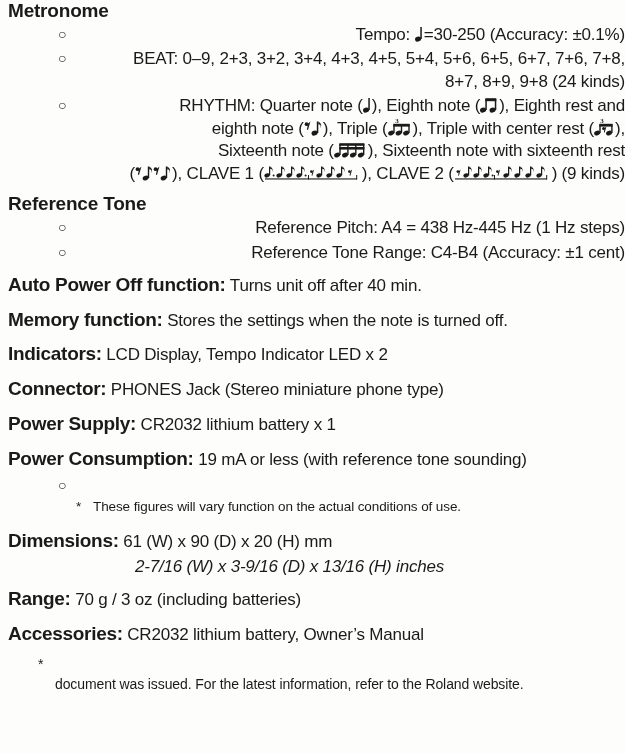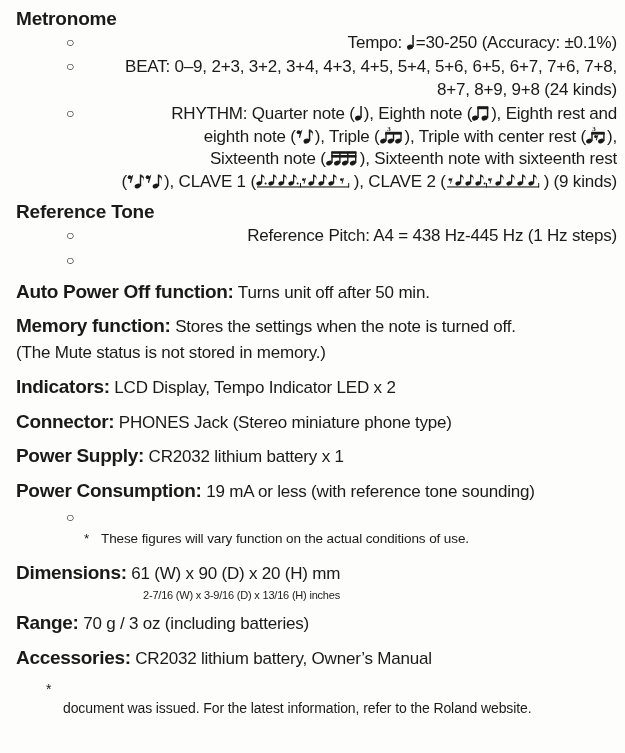--- a/index.html
+++ b/index.html
@@ -11,21 +11,21 @@
     height: 753px;
     background: #fdfdfb;
     font-family: "Liberation Sans", sans-serif;
     color: #1a1a1a;
     overflow: hidden;
   }
   .page {
     position: relative;
     width: 625px;
     height: 753px;
-    padding: 8px;
+    padding: 0;
     box-sizing: border-box;
   }
 
   
   .sec-head {
     font-size: 19px;
     font-weight: bold;
     letter-spacing: -0.2px;
     margin: 0 0 2px 8px;
   }
@@ -62,23 +62,24 @@
     letter-spacing: -0.3px;
     margin-top: 16px;
   }
   .cont-line {
     font-size: 17px;
     line-height: 1.34;
     letter-spacing: -0.2px;
     margin: 0 0 3px 8px;
   }
   .indent-line {
-    font-size: 11px;
+    font-size: 17px;
     letter-spacing: -0.2px;
     margin: 0 0 3px 135px;
+    font-style: italic;
   }
   .note-row {
     display: flex;
     align-items: flex-start;
     font-size: 13.5px;
     line-height: 1.38;
     letter-spacing: -0.1px;
     margin-left: 76px;
     margin-bottom: 2px;
   }
@@ -272,32 +273,32 @@
 
   <h2 class="sec-head">Reference Tone</h2>
 
   <div class="bullet-row">
     <span class="bullet-mark">○</span>
     <span class="bullet-body">Reference Pitch: A4 = 438 Hz-445 Hz (1 Hz steps)</span>
   </div>
 
   <div class="bullet-row">
     <span class="bullet-mark">○</span>
+    <span class="bullet-body">Reference Tone Range: C4-B4 (Accuracy: ±1 cent)</span>
   </div>
 
   <div class="gap-s"></div>
 
   <p class="spec-line"><b>Auto Power Off function:</b>
-    <span>Turns unit off after 50 min.</span></p>
+    <span>Turns unit off after 40 min.</span></p>
 
   <div class="gap-s"></div>
 
   <p class="spec-line"><b>Memory function:</b>
     <span>Stores the settings when the note is turned off.</span></p>
-  <p class="cont-line">(The Mute status is not stored in memory.)</p>
 
   <div class="gap-s"></div>
 
   <p class="spec-line"><b>Indicators:</b>
     <span>LCD Display, Tempo Indicator LED x 2</span></p>
 
   <div class="gap-s"></div>
 
   <p class="spec-line"><b>Connector:</b>
     <span>PHONES Jack (Stereo miniature phone type)</span></p>

